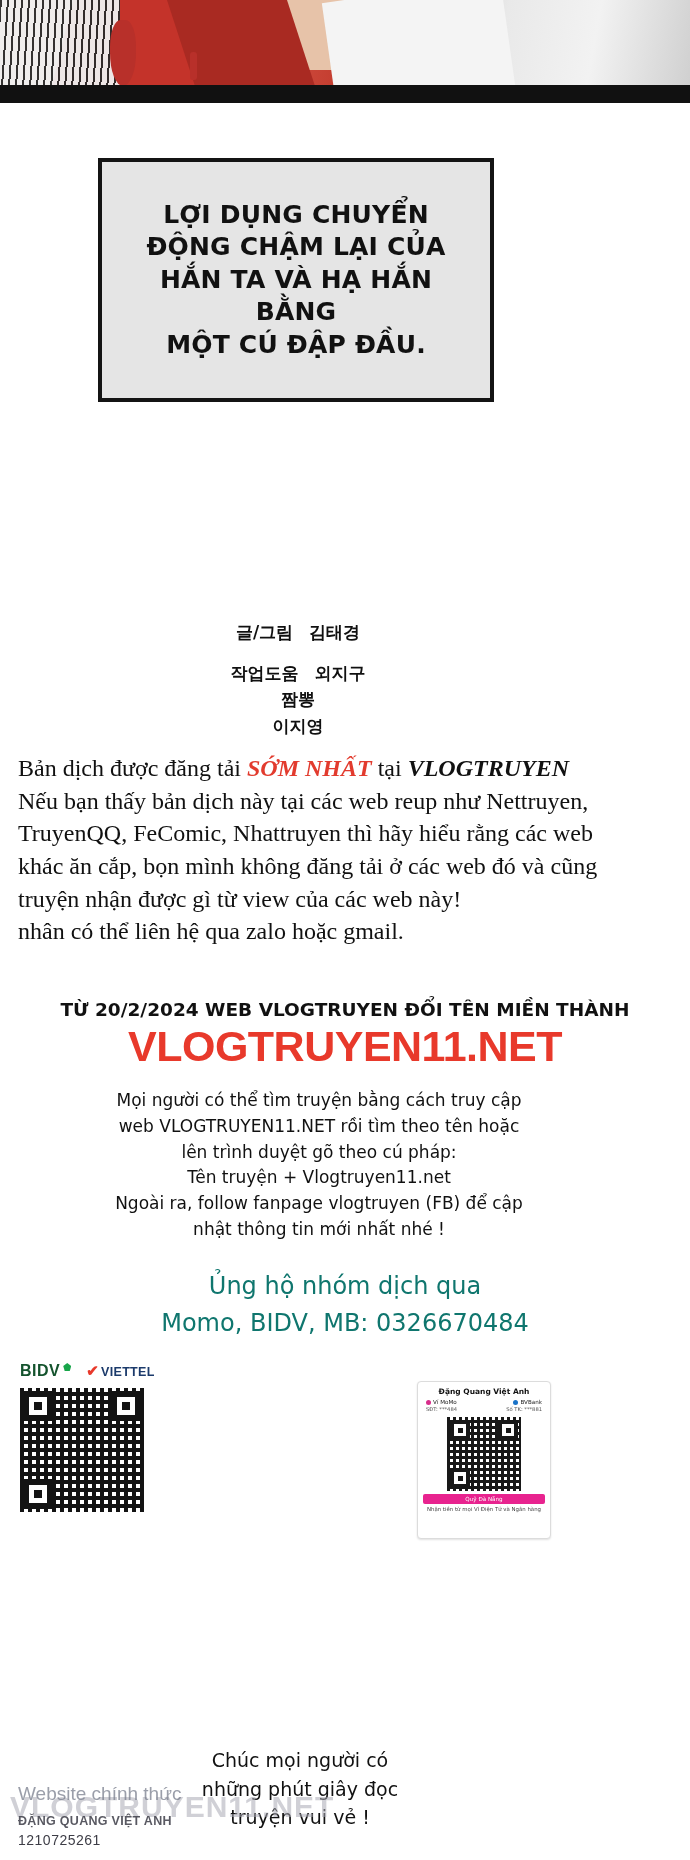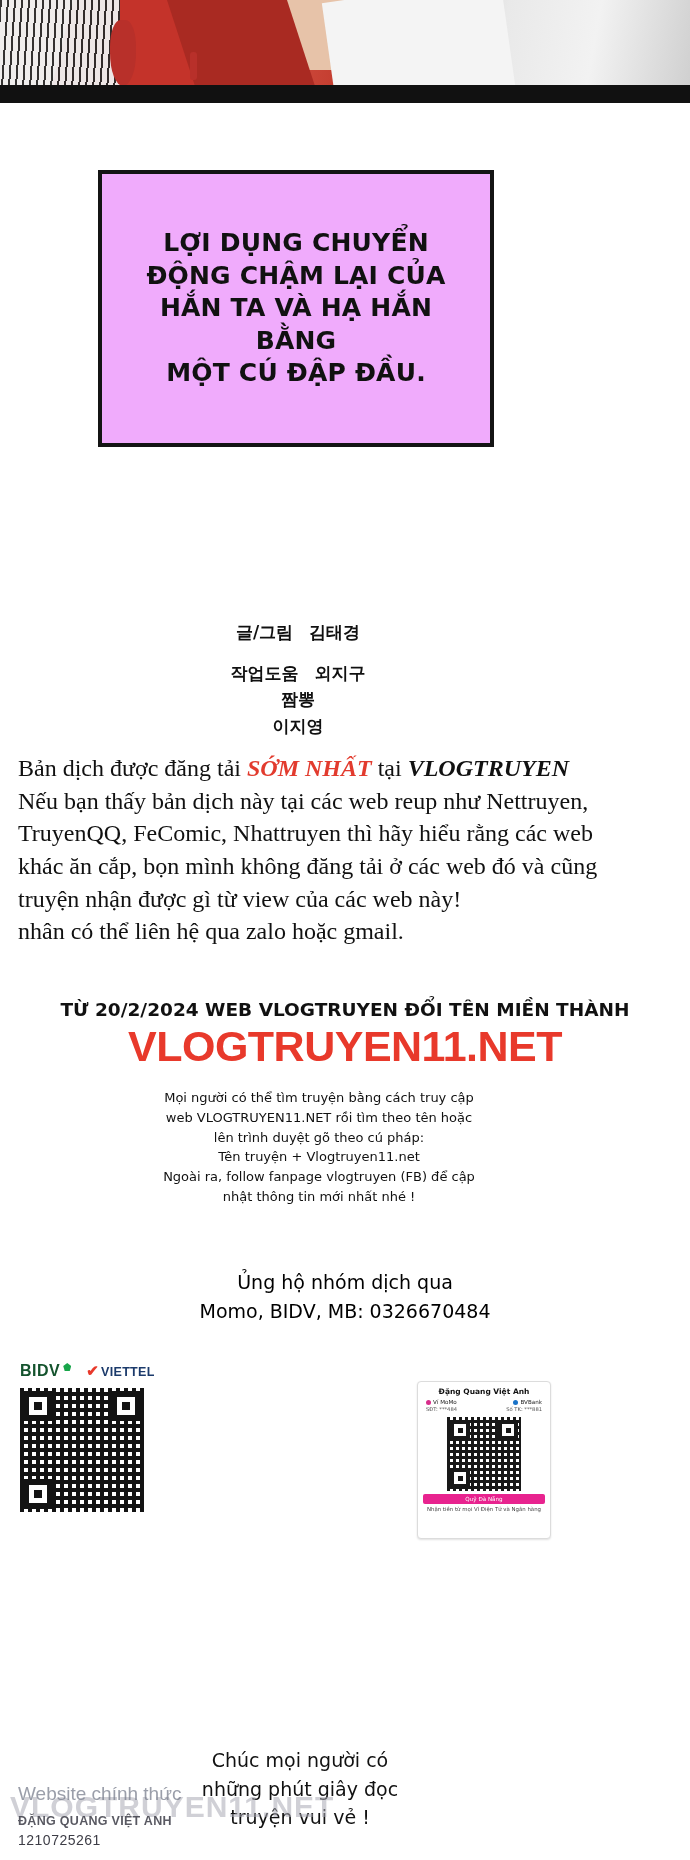--- a/index.html
+++ b/index.html
@@ -83,24 +83,24 @@
   .art-black-bar {
     position: absolute;
     left: 0; bottom: 0;
     width: 690px; height: 18px;
     background: #111;
   }
 
   
   .speech-box {
     position: absolute;
-    left: 98px; top: 170px;
-    width: 396px; height: 277px;
+    left: 98px; top: 158px;
+    width: 396px; height: 244px;
     border: 4px solid #141414;
-    background: #f0abfc;
+    background: #e5e5e5;
     display: flex;
     align-items: center;
     justify-content: center;
   }
   .speech-text {
     text-align: center;
     font-family: "DejaVu Sans", sans-serif;
     font-weight: 700;
     font-size: 25px;
     line-height: 1.30;
@@ -170,33 +170,33 @@
     color: #e8392b;
   }
 
   
   .instructions {
     position: absolute;
     left: 0; top: 1088px;
     width: 638px;
     text-align: center;
     font-family: "DejaVu Sans", sans-serif;
-    font-size: 13px;
+    font-size: 17px;
     line-height: 1.52;
     color: #111;
   }
   .support {
     position: absolute;
     left: 0; top: 1268px;
     width: 690px;
     text-align: center;
     font-family: "DejaVu Sans", sans-serif;
-    font-size: 19px;
+    font-size: 24px;
     line-height: 1.55;
-    color: #000000;
+    color: #0f766e;
   }
 
   
   .bank-row {
     position: absolute;
     left: 20px; top: 1362px;
     width: 170px;
     display: flex;
     align-items: center;
     gap: 26px;

